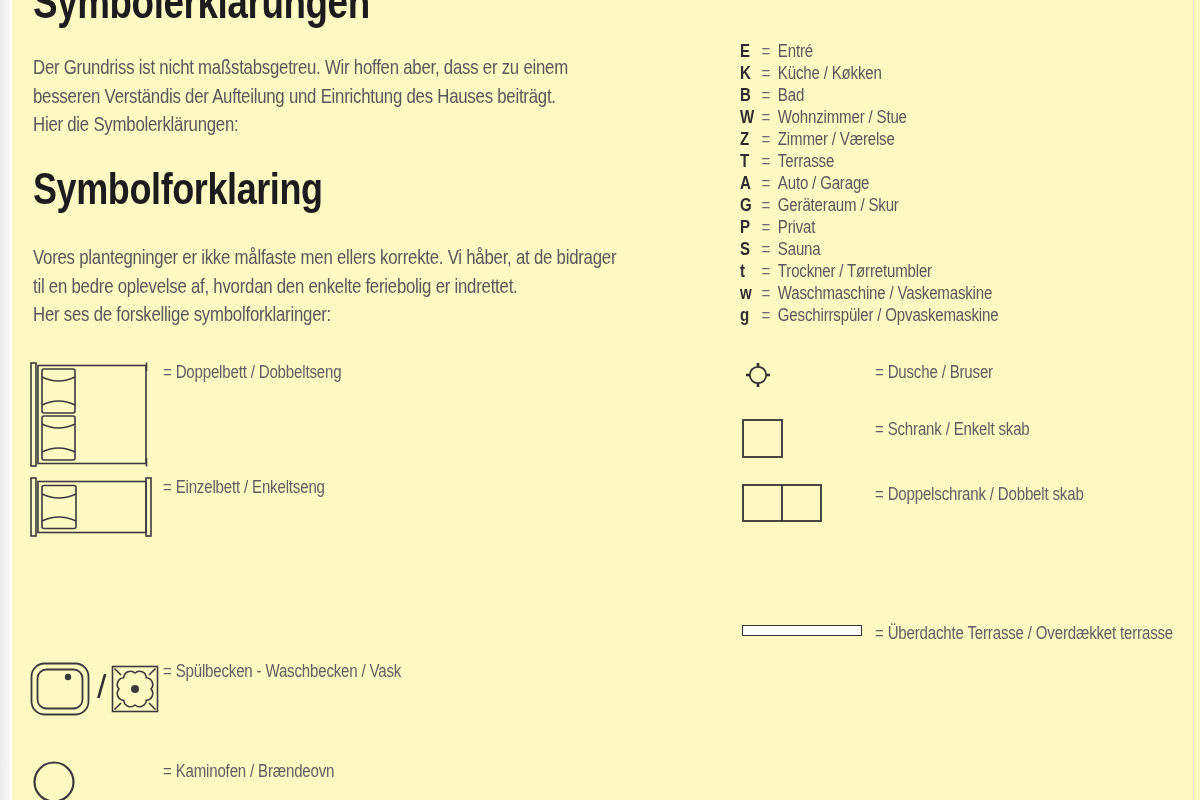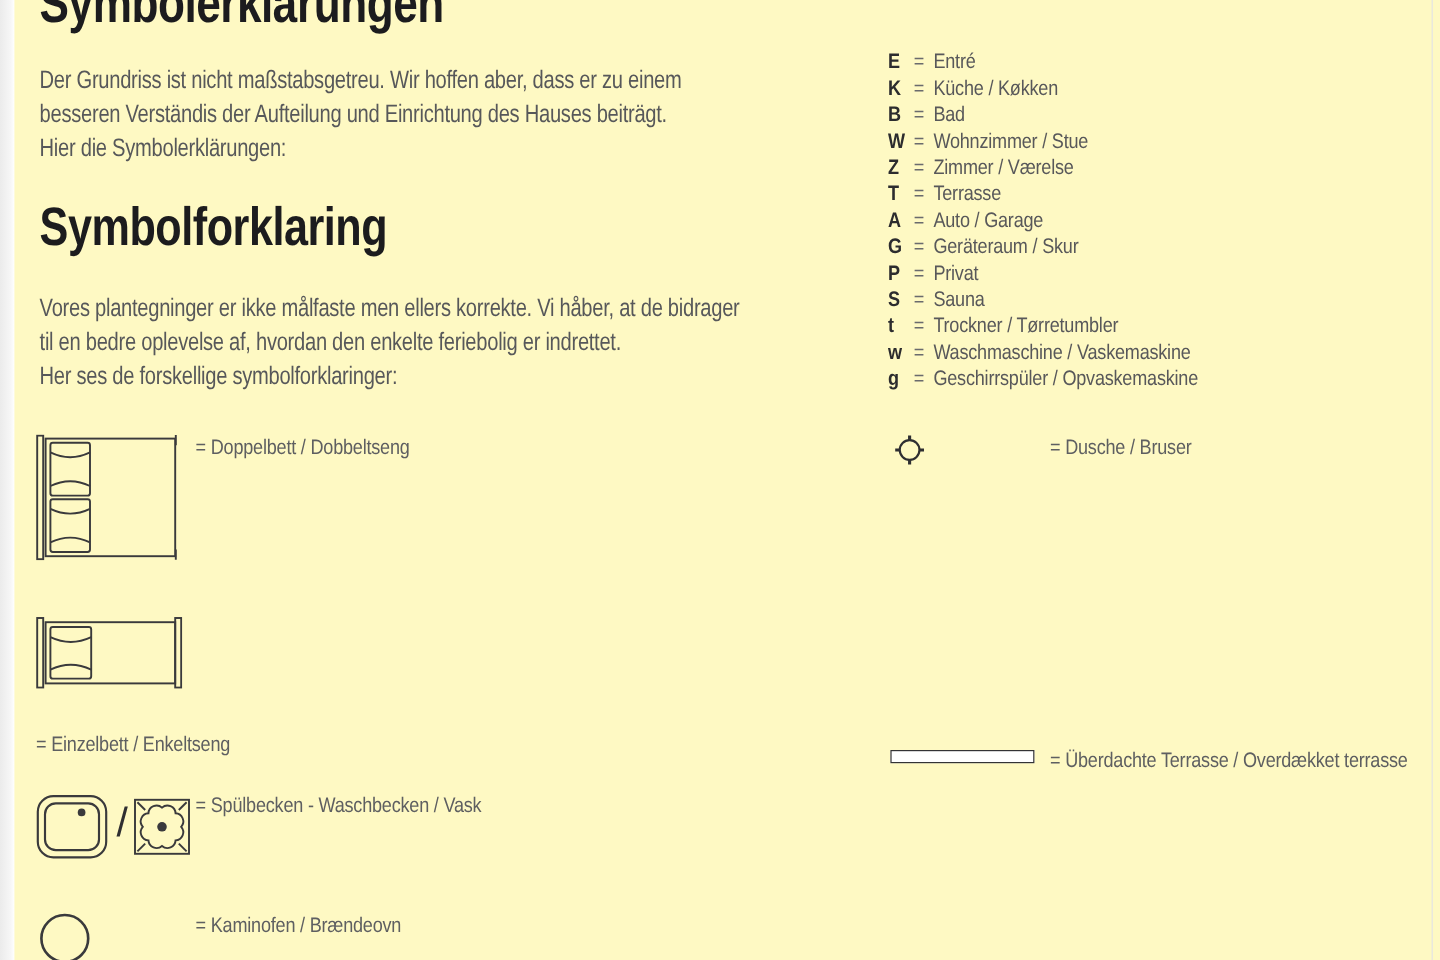--- a/index.html
+++ b/index.html
@@ -135,21 +135,21 @@
         <path d="M12,15 Q28.5,23 45,15"></path>
         <path d="M12,43 Q28.5,35 45,43"></path>
         <rect x="12" y="54" width="33" height="44" rx="2"></rect>
         <path d="M12,62 Q28.5,70 45,62"></path>
         <path d="M12,90 Q28.5,82 45,90"></path>
       </svg>
     </div>
     <span class="lab">= Doppelbett / Dobbeltseng</span>
   </div>
 
-  <div class="row" style="left:30px;top:477px;height:60px;flex-direction:column;">
+  <div class="row" style="left:30px;top:477px;height:60px;">
     <div class="icon-cell">
       <svg width="122" height="60" viewBox="0 0 122 60" fill="none" stroke="#3a3a3c" stroke-width="1.6">
         <rect x="1" y="1" width="5" height="58"></rect>
         <rect x="116" y="1" width="5" height="58"></rect>
         <rect x="8" y="4.5" width="108" height="51"></rect>
         <rect x="12" y="8.5" width="34" height="43" rx="2"></rect>
         <path d="M12,17 Q29,25 46,17"></path>
         <path d="M12,44 Q29,36 46,44"></path>
       </svg>
     </div>
@@ -193,21 +193,38 @@
         <circle cx="13" cy="13" r="8.2" stroke-width="1.8"></circle>
         <line x1="13" y1="1" x2="13" y2="4.6" stroke-width="2.6"></line>
         <line x1="13" y1="21.4" x2="13" y2="25" stroke-width="2.6"></line>
         <line x1="1" y1="13" x2="4.6" y2="13" stroke-width="2.6"></line>
         <line x1="21.4" y1="13" x2="25" y2="13" stroke-width="2.6"></line>
       </svg>
     </div>
     <span class="lab">= Dusche / Bruser</span>
   </div>
 
-
+  <div class="row" style="left:742px;top:419px;height:39px;">
+    <div class="icon-cell">
+      <svg width="41" height="39" viewBox="0 0 41 39" fill="none" stroke="#333335" stroke-width="1.8">
+        <rect x="1" y="1" width="39" height="37"></rect>
+      </svg>
+    </div>
+    <span class="lab">= Schrank / Enkelt skab</span>
+  </div>
+
+  <div class="row" style="left:742px;top:484px;height:38px;">
+    <div class="icon-cell">
+      <svg width="80" height="38" viewBox="0 0 80 38" fill="none" stroke="#333335" stroke-width="1.8">
+        <rect x="1" y="1" width="78" height="36"></rect>
+        <line x1="40" y1="1" x2="40" y2="37"></line>
+      </svg>
+    </div>
+    <span class="lab">= Doppelschrank / Dobbelt skab</span>
+  </div>
 
 
   <div class="row" style="left:742px;top:623px;height:14px;">
     <div class="icon-cell">
       <div class="cov-terr"></div>
     </div>
     <span class="lab">= Überdachte Terrasse / Overdækket terrasse</span>
   </div>
 
 

